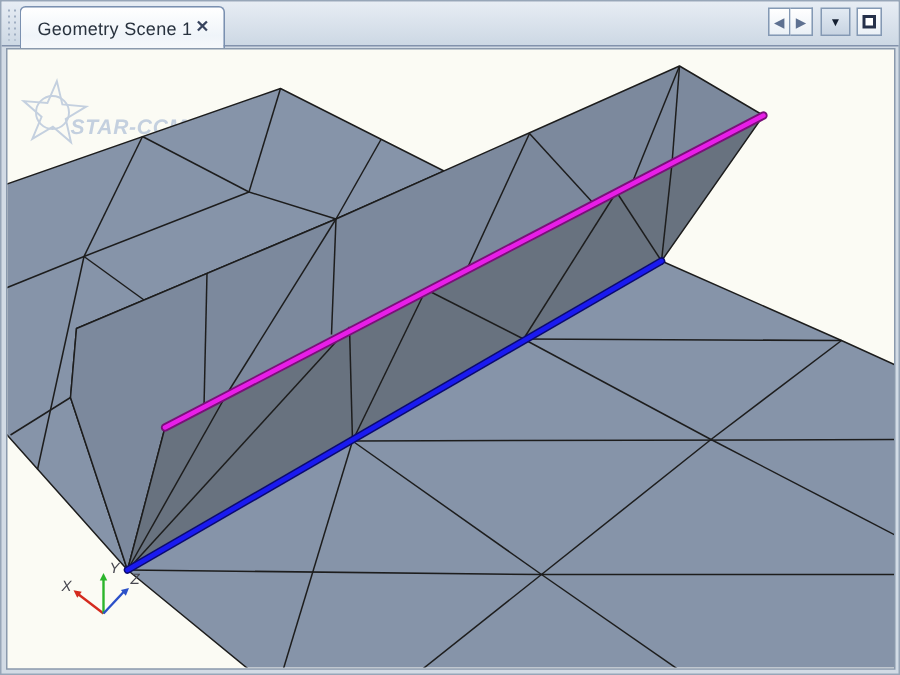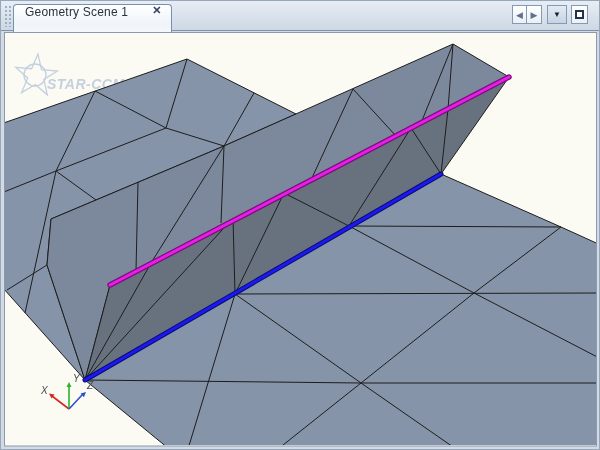--- a/index.html
+++ b/index.html
@@ -14,21 +14,21 @@
     background:linear-gradient(#E7EDF4, #CDD8E4);
     border-bottom:1px solid #8292AC; z-index:5;
   }
   .grip {
     position:absolute; left:3px; top:4px; width:7px; height:22px;
     background-image:radial-gradient(#9FAEC2 35%, rgba(0,0,0,0) 36%);
     background-size:4px 4px; cursor:grab;
   }
   .tab {
     position:absolute; left:12px; top:3px; height:28px;
-    padding:0 9px 0 11px; display:flex; gap:24px;
+    padding:0 9px 0 11px; display:flex; align-items:center; gap:2px;
     background:linear-gradient(#FFFFFF, #EFF4F9 70%, #F5F8FB);
     border:1px solid #7A90B0; border-bottom:none;
     border-radius:4px 4px 0 0;
     font-size:12px; color:#28323E; letter-spacing:.2px; cursor:default;
   }
   .tab .close {
     font-size:11px; font-weight:bold; color:#38445E; cursor:pointer; line-height:1;
   }
   .navbtns {
     position:absolute; right:13px; top:4px; display:flex; align-items:center; z-index:6;

